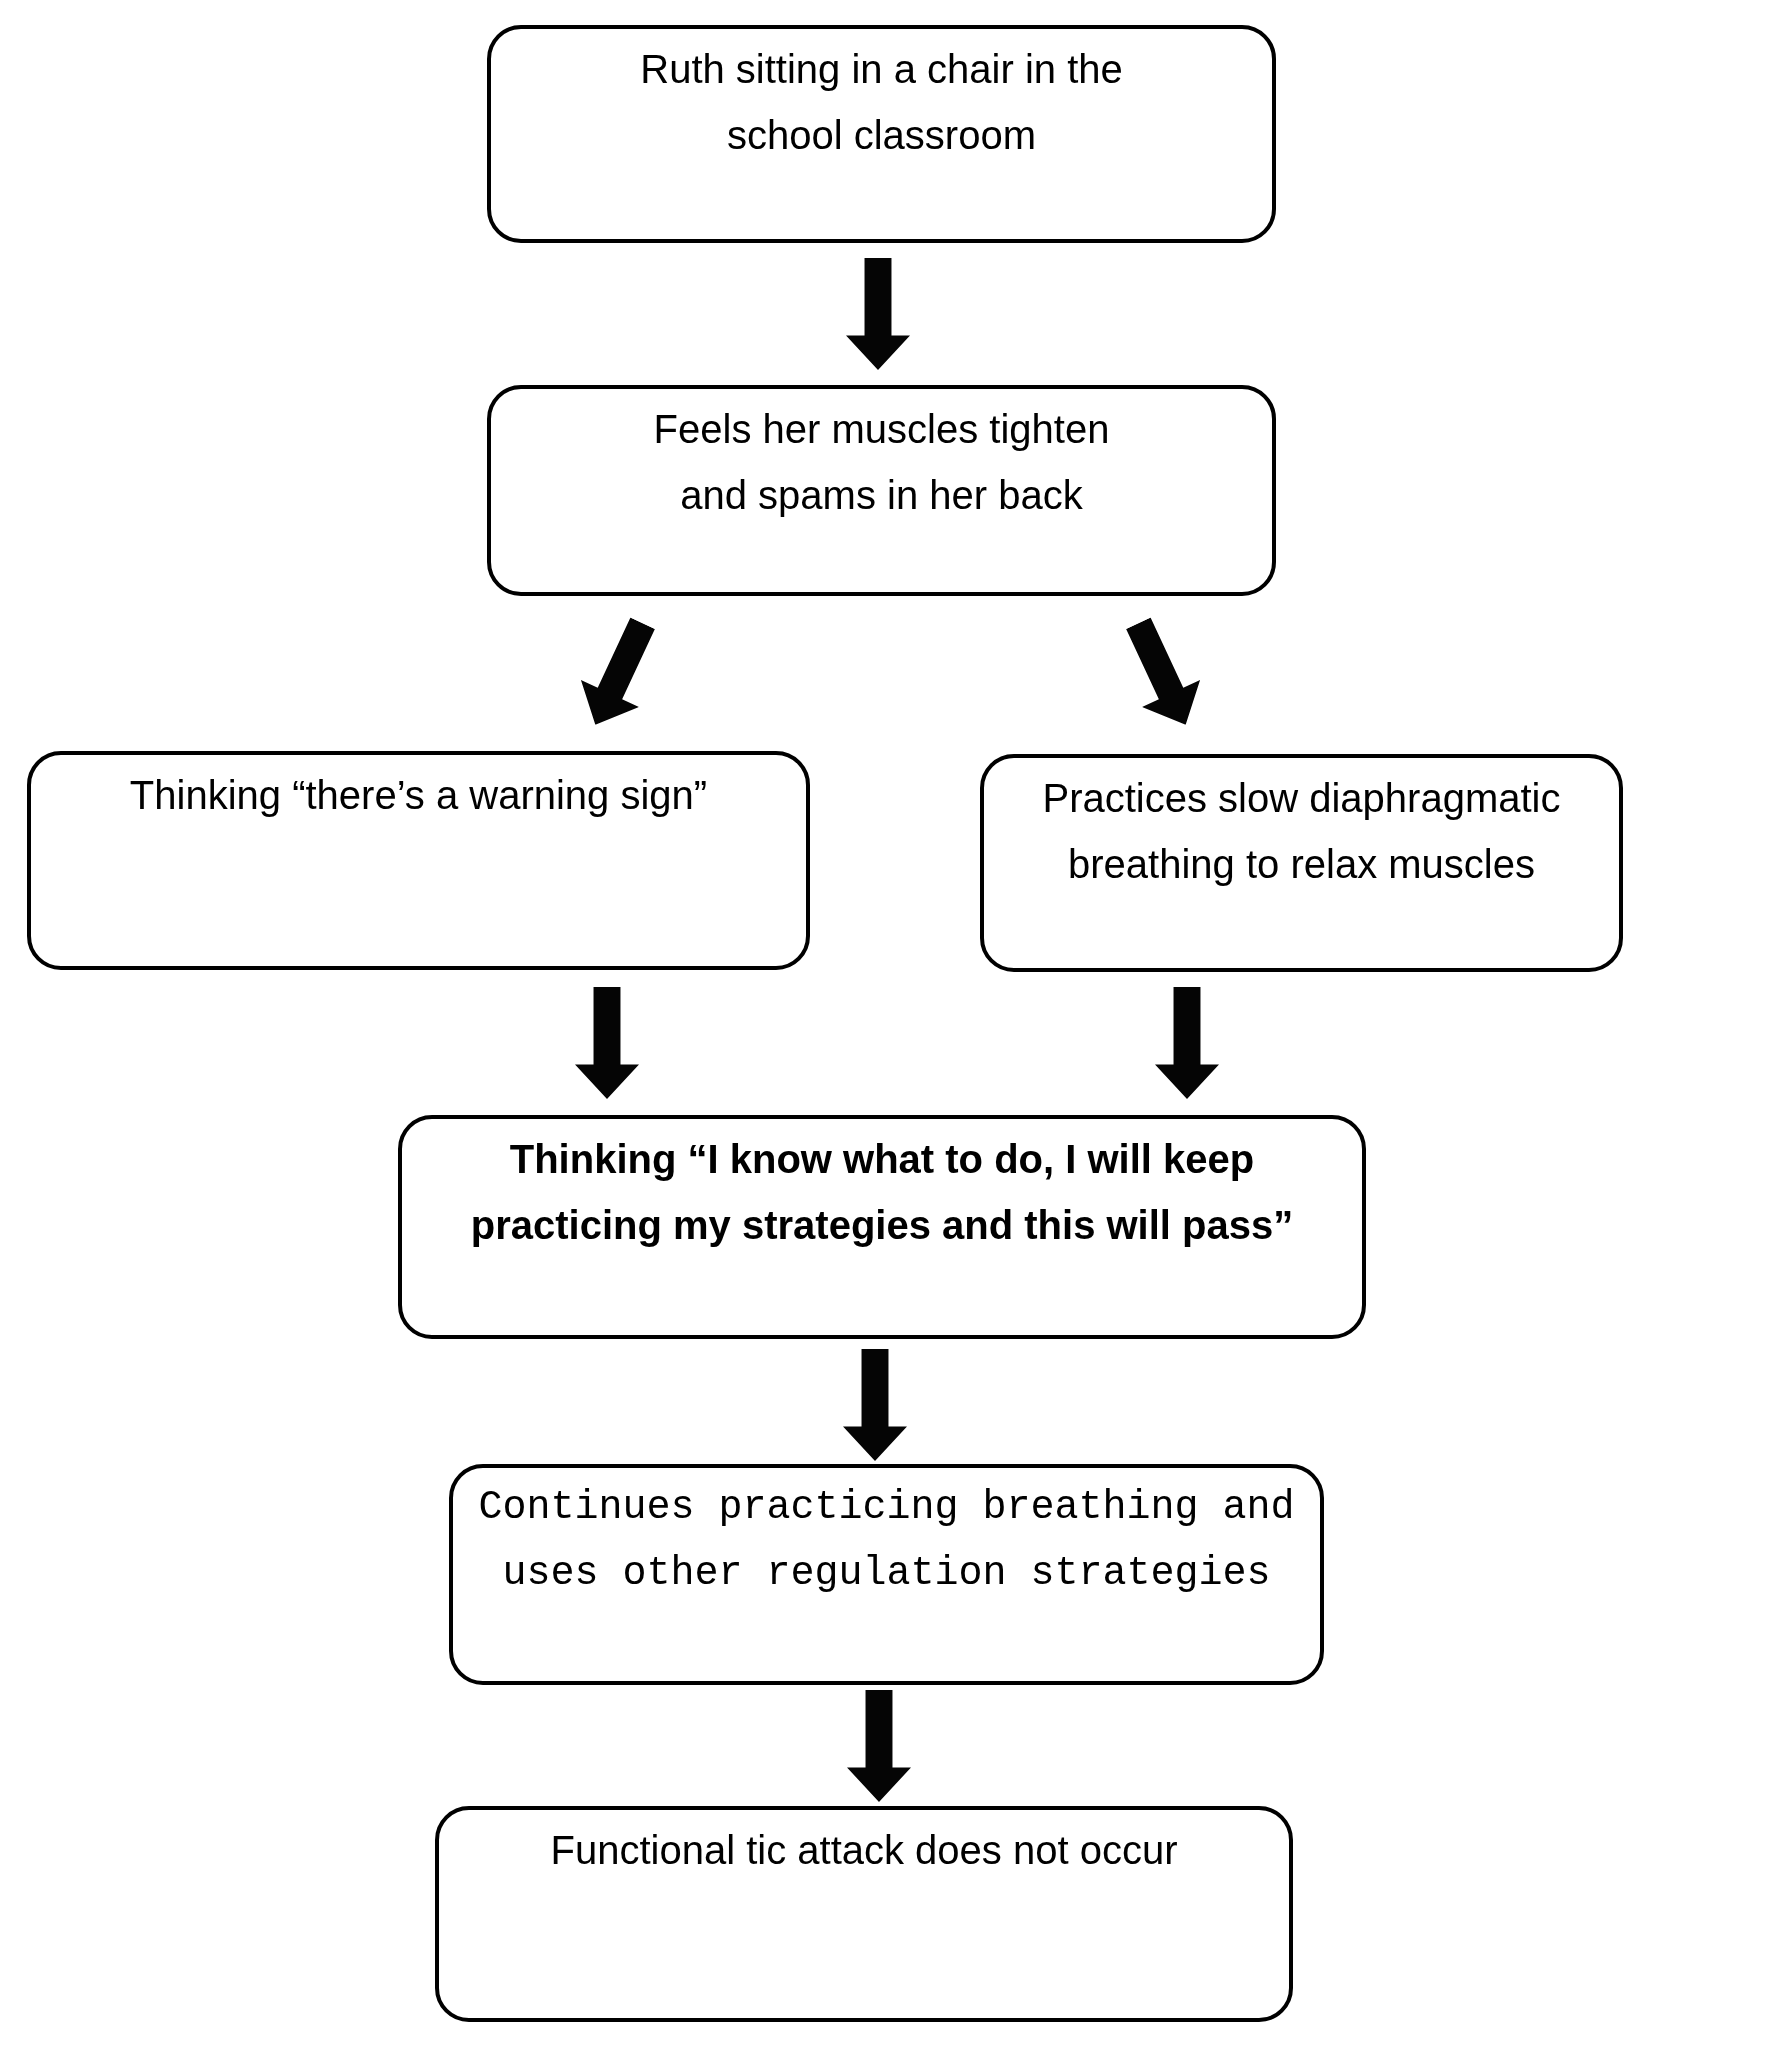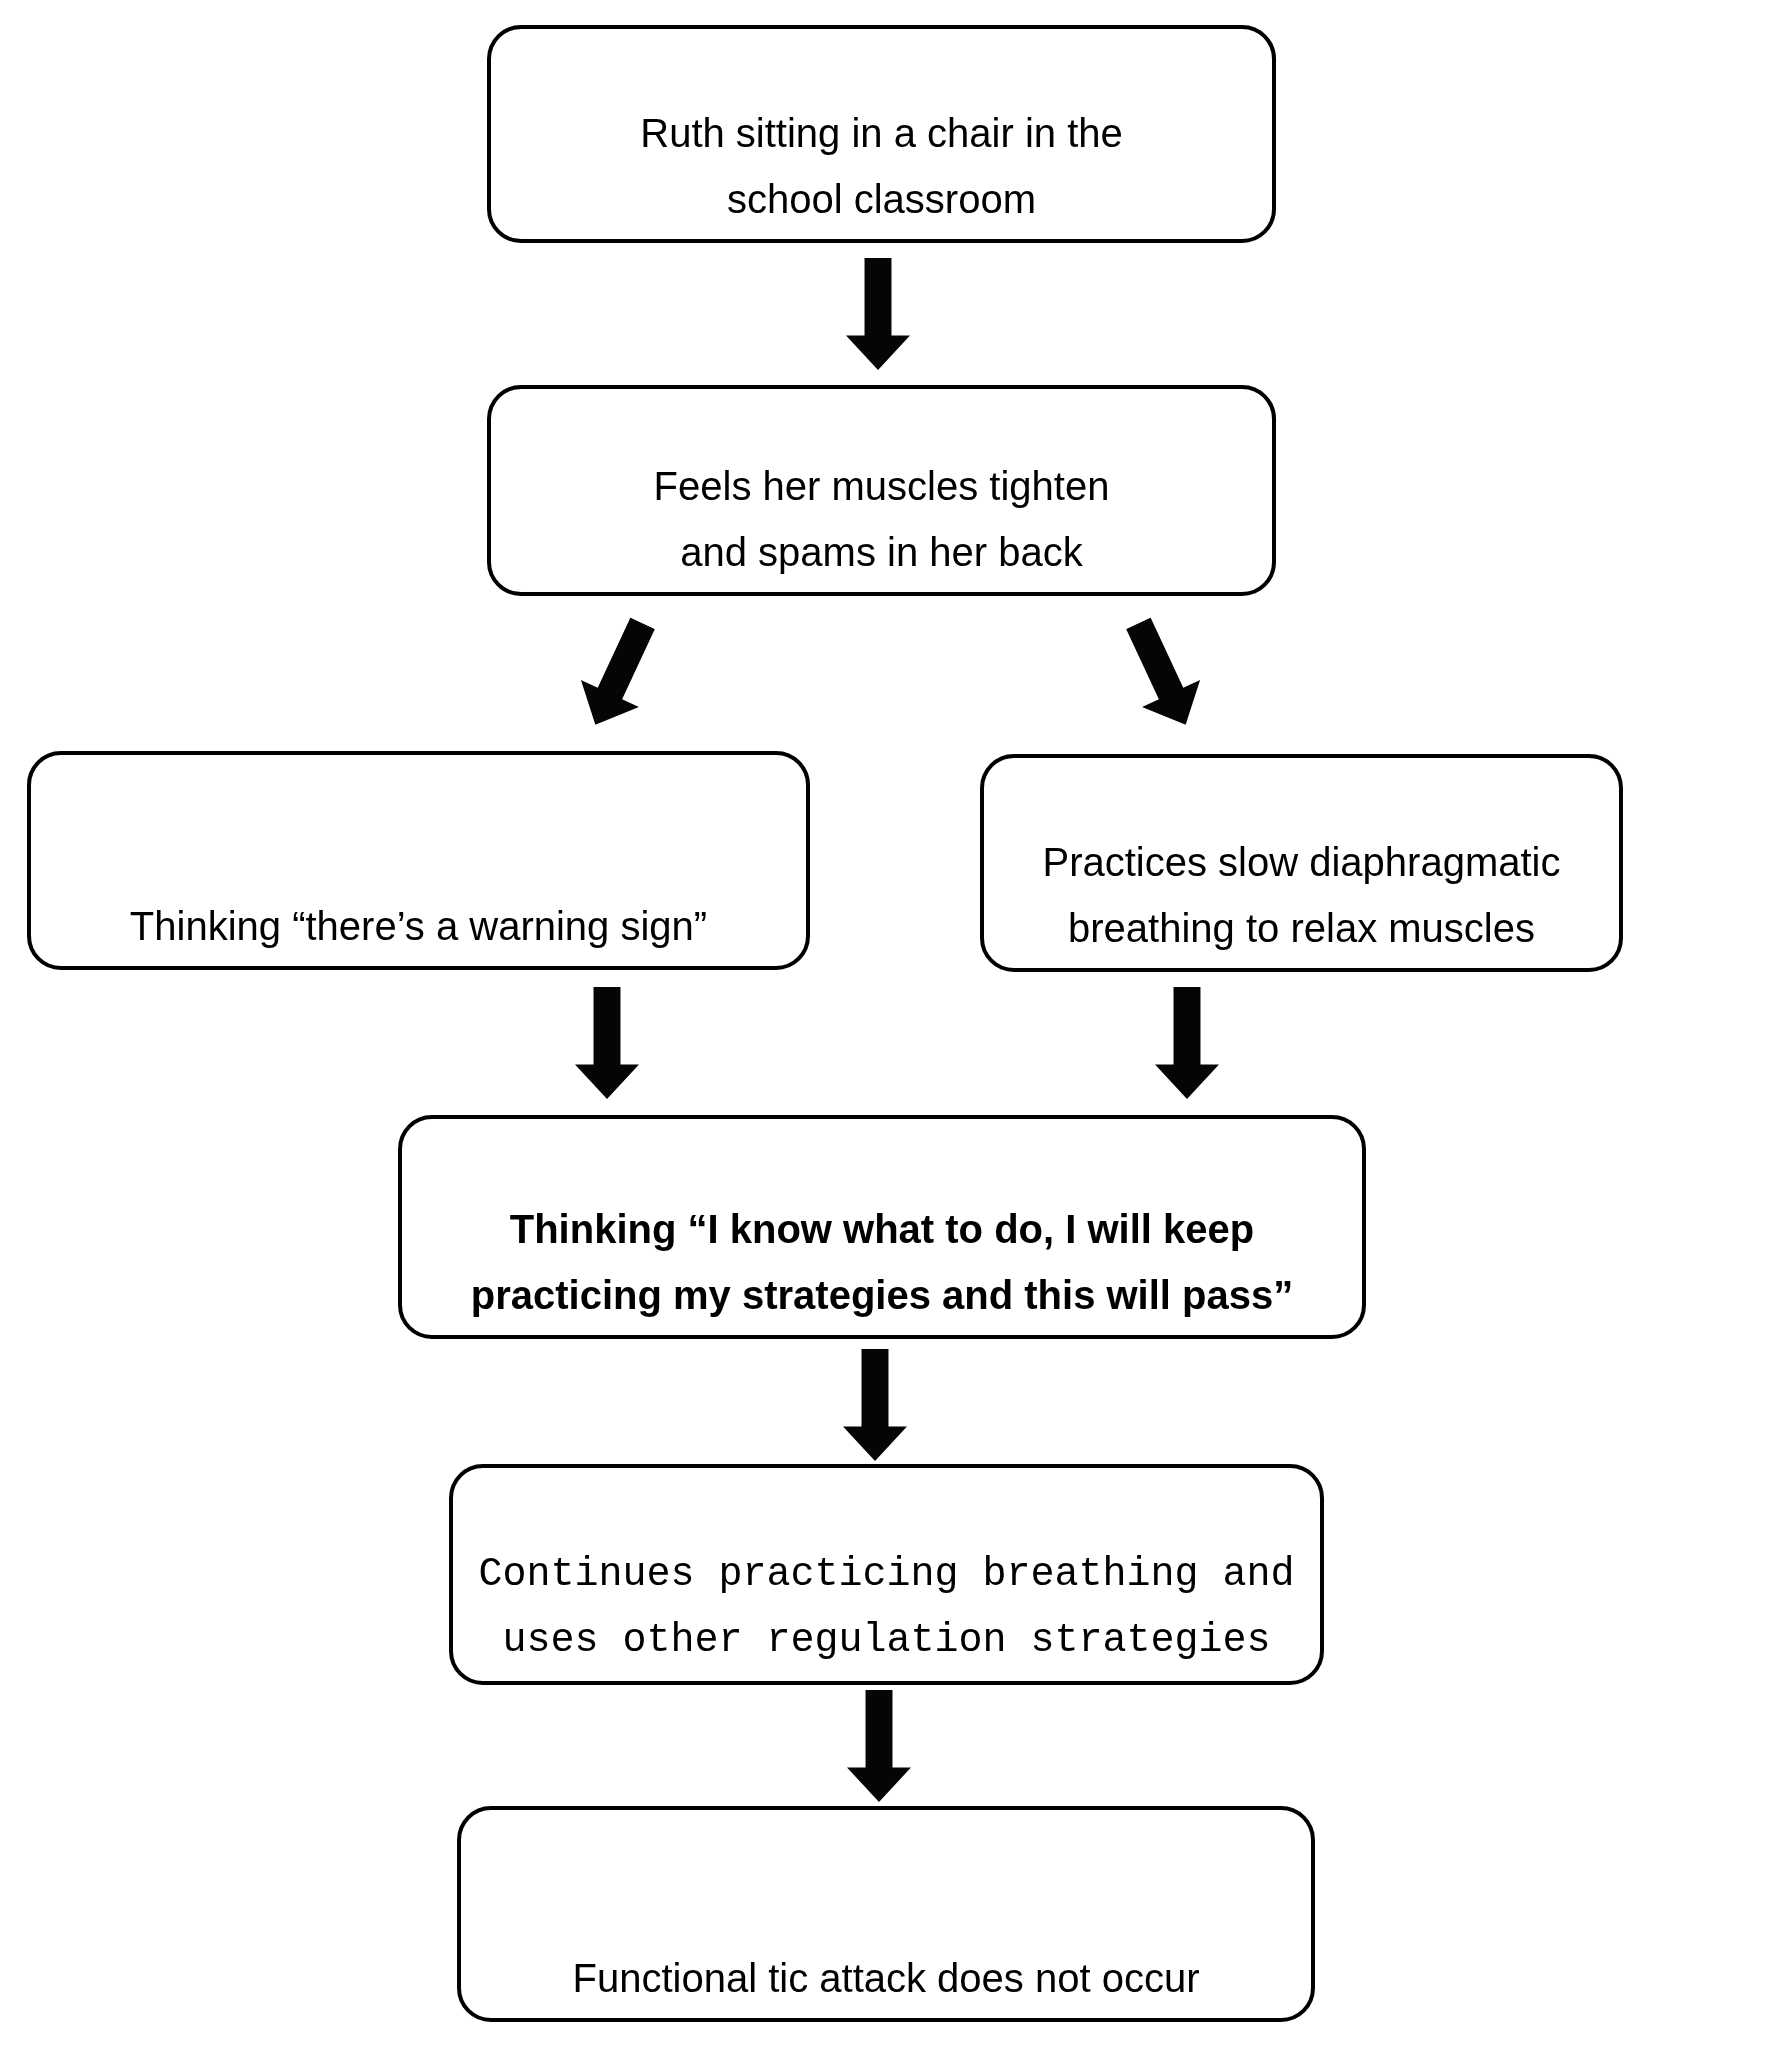--- a/index.html
+++ b/index.html
@@ -19,21 +19,21 @@
     background: #ffffff;
     overflow: hidden;
   }
   .node {
     position: absolute;
     box-sizing: border-box;
     background: #ffffff;
     border: 4.2px solid #000000;
     border-radius: 34px;
     display: flex;
-    align-items: flex-end;
+    align-items: flex-start;
     justify-content: center;
     text-align: center;
     padding: 6.7px 25px;
     color: #000000;
     font-size: 40px;
     line-height: 1.66;
   }
   .node-label {
     white-space: pre-line;
   }
@@ -43,21 +43,21 @@
     height: 112px;
     fill: #050505;
   }
   
   #n1 { left: 487px;  top: 25px;   width: 789px;  height: 218px; }
   #n2 { left: 487px;  top: 385px;  width: 789px;  height: 211px; }
   #n3 { left: 27px;   top: 751px;  width: 783px;  height: 219px; }
   #n4 { left: 980px; top: 754px;  width: 643px;  height: 218px; }
   #n5 { left: 398px;  top: 1115px; width: 968px; height: 224px; font-weight: bold; }
   #n6 { left: 449px;  top: 1464px; width: 875px; height: 221px; font-family: Liberation Mono, monospace; }
-  #n7 { left: 457px;  top: 1806px; width: 858px; height: 216px; }
+  #n7 { left: 435px;  top: 1806px; width: 858px; height: 216px; }
   
   #a1 { left: 846px; top: 258px; }
   #a2 { left: 587px;  top: 618px; transform: rotate(25deg); }
   #a3 { left: 1130px; top: 618px; transform: rotate(-25deg); }
   #a4 { left: 575px;  top: 987px; }
   #a5 { left: 1155px; top: 987px; }
   #a6 { left: 843px; top: 1349px; }
   #a7 { left: 847px; top: 1690px; }
 </style>
 </head>

